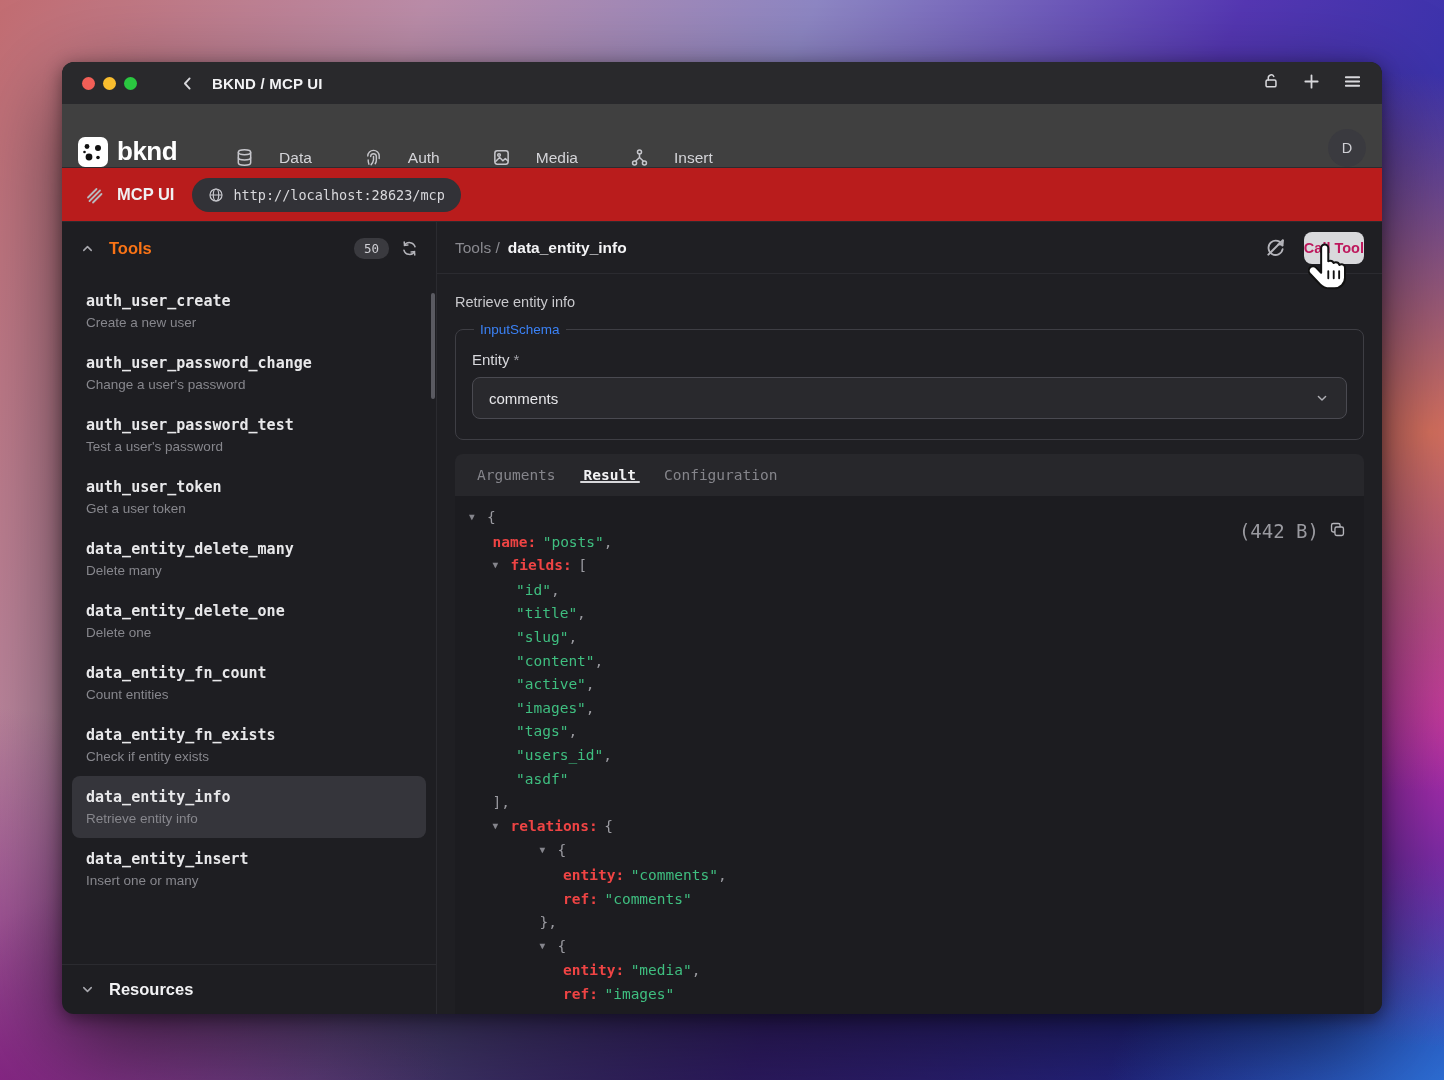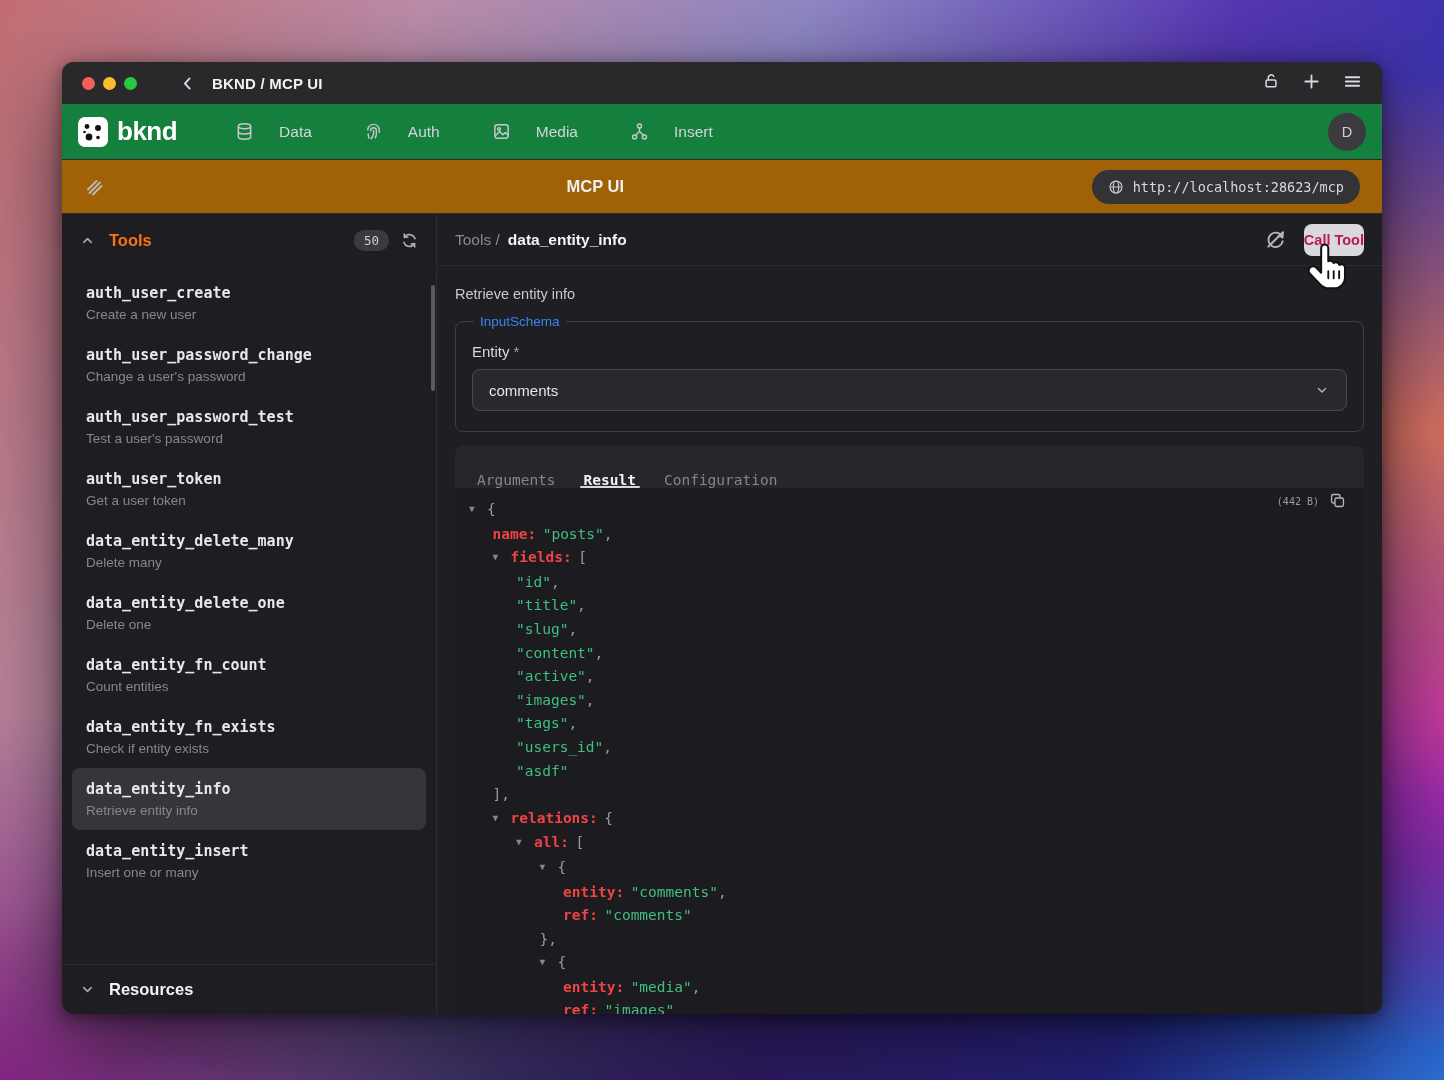--- a/index.html
+++ b/index.html
@@ -26,31 +26,31 @@
   
   .titlebar { height:42px; background:#29292c; display:flex; align-items:center; padding:0 20px; flex:0 0 auto; }
   .lights { display:flex; gap:8px; }
   .light { width:13px; height:13px; border-radius:50%; }
   .light.red{background:#f35f57;} .light.yellow{background:#f9bd2e;} .light.green{background:#2ac840;}
   .tb-back { margin-left:42px; color:#d8d8dc; display:flex; }
   .tb-title { margin-left:16px; color:#f2f2f4; font-size:15px; font-weight:700; letter-spacing:.2px; }
   .tb-right { margin-left:auto; display:flex; align-items:center; gap:22px; color:#d8d8dc; }
 
   
-  .navbar { height:56px; background:#15803d; display:flex; align-items:center; padding:0 16px; border-bottom:1px solid #2b2b30; flex:0 0 auto; }
+  .navbar { height:64px; background:#404040; display:flex; align-items:flex-end; padding:0 16px; border-bottom:1px solid #2b2b30; flex:0 0 auto; }
   .brand { display:flex; align-items:center; gap:9px; margin-right:58px; }
   .brand-box { width:30px; height:30px; background:#fff; border-radius:7px; position:relative; }
   .brand-text { color:#fff; font-size:26px; font-weight:800; letter-spacing:-.5px; }
   .nav-items { display:flex; gap:52px; align-items:center; }
   .nav-item { display:flex; align-items:center; gap:25px; color:#d4d4d8; font-size:15.5px; cursor:default; }
   .nav-item svg { color:#c6c6cb; }
   .avatar { margin-left:auto; width:38px; height:38px; border-radius:50%; background:#3a3a3f; color:#cfcfd4; font-size:14.5px; display:flex; align-items:center; justify-content:center; }
 
   
-  .mcpbar { height:54px; background:#a16207; display:flex; align-items:center; padding:0 22px; border-bottom:1px solid #2b2b30; flex:0 0 auto;justify-content:space-between; }
+  .mcpbar { height:54px; background:#b91c1c; display:flex; align-items:center; padding:0 22px; border-bottom:1px solid #2b2b30; flex:0 0 auto; }
   .mcp-title { margin-left:13px; color:#f0f0f2; font-size:16.5px; font-weight:700; }
   .url-pill { margin-left:18px; height:34px; border-radius:17px; background:#323237; display:flex; align-items:center; gap:9px; padding:0 16px; color:#d8d8dc; font-size:13.5px; }
 
   
   .content { flex:1; display:flex; min-height:0; }
   .sidebar { width:375px; flex:0 0 auto; border-right:1px solid #2b2b30; display:flex; flex-direction:column; min-height:0; }
   .sb-header { height:52px; display:flex; align-items:center; padding:0 18px; flex:0 0 auto; }
   .sb-header .chev { color:#a8a8ae; display:flex; }
   .sb-title { margin-left:14px; color:#f97316; font-size:16.5px; font-weight:700; }
   .sb-badge { margin-left:auto; background:#3a3a3f; color:#cfcfd4; font-size:12.5px; padding:3px 10px; border-radius:10px; }
@@ -77,27 +77,27 @@
   .desc-line { margin:20px 18px 0; color:#c9c9cd; font-size:14.5px; }
 
   fieldset.schema { margin:12px 18px 0; border:1px solid #3e3e44; border-radius:8px; padding:4px 16px 20px; }
   fieldset.schema legend { font-size:13.5px; color:#3b82f6; padding:0 6px; margin-left:2px; }
   .field-label { margin-top:10px; font-size:15px; color:#d8d8dc; }
   .req { color:#a0a0a6; margin-left:4px; }
   .select { margin-top:9px; height:42px; background:#29292d; border:1px solid #4a4a51; border-radius:8px; display:flex; align-items:center; padding:0 16px; color:#e6e6e9; font-size:15px; }
   .select .chev { margin-left:auto; color:#b0b0b5; display:flex; }
 
   .tabs-block { margin:14px 18px 0; flex:1; display:flex; flex-direction:column; min-height:0; border-radius:8px 8px 0 0; overflow:hidden; }
-  .tabs { height:42px; background:#27272b; display:flex; align-items:flex-end; padding:0 8px; flex:0 0 auto; font-family:"DejaVu Sans Mono","Liberation Mono",monospace; font-size:14.5px; }
+  .tabs { height:42px; background:#27272b; display:flex; align-items:center; padding:0 8px; flex:0 0 auto; font-family:"DejaVu Sans Mono","Liberation Mono",monospace; font-size:14.5px; }
   .tab { display:flex; align-items:center; padding:0 14px; color:#85858b; position:relative; }
   .tab.active { color:#f2f2f4; font-weight:700; }
   .tab.active::after { content:""; position:absolute; left:10px; right:10px; bottom:0; height:2px; background:#d8d8db; border-radius:1px; }
 
   .result { flex:1; background:#1c1c20; position:relative; overflow:hidden; padding-top:10px; }
-  .result-meta { position:absolute; top:4px; right:18px; display:flex; align-items:center; gap:10px; color:#9a9aa0; font-family:"DejaVu Sans Mono","Liberation Mono",monospace; font-size:10px; }
+  .result-meta { position:absolute; top:24px; right:18px; display:flex; align-items:center; gap:10px; color:#9a9aa0; font-family:"DejaVu Sans Mono","Liberation Mono",monospace; font-size:19px; }
   .result-meta svg { color:#b4b4ba; }
   .jline { font-family:"DejaVu Sans Mono","Liberation Mono",monospace; font-size:14.5px; line-height:23.6px; white-space:pre; }
   .ja { display:inline-block; width:18px; font-size:9.5px; color:#85858c; transform:translateY(-2px); }
   .jk { color:#ef4444; font-weight:700; margin-right:.45em; }
   .js { color:#3fbf80; }
   .jp { color:#9a9aa0; }
 
   .cursor { position:absolute; left:1308px; top:243px; width:40px; height:49px; z-index:50; pointer-events:none; }
 </style>
 </head>
@@ -336,21 +336,20 @@
               <div class="jline" style="padding-left: 61px;"><span class="js">"title"</span><span class="jp">,</span></div>
               <div class="jline" style="padding-left: 61px;"><span class="js">"slug"</span><span class="jp">,</span></div>
               <div class="jline" style="padding-left: 61px;"><span class="js">"content"</span><span class="jp">,</span></div>
               <div class="jline" style="padding-left: 61px;"><span class="js">"active"</span><span class="jp">,</span></div>
               <div class="jline" style="padding-left: 61px;"><span class="js">"images"</span><span class="jp">,</span></div>
               <div class="jline" style="padding-left: 61px;"><span class="js">"tags"</span><span class="jp">,</span></div>
               <div class="jline" style="padding-left: 61px;"><span class="js">"users_id"</span><span class="jp">,</span></div>
               <div class="jline" style="padding-left: 61px;"><span class="js">"asdf"</span></div>
               <div class="jline" style="padding-left: 37.5px;"><span class="jp">],</span></div>
               <div class="jline" style="padding-left: 37.5px;"><span class="ja">▼</span><span class="jk">relations:</span><span class="jp">{</span></div>
-              <div class="jline" style="padding-left: 61px;"><span class="ja">▼</span><span class="jk">all:</span><span class="jp">[</span></div>
               <div class="jline" style="padding-left: 84.5px;"><span class="ja">▼</span><span class="jp">{</span></div>
               <div class="jline" style="padding-left: 108px;"><span class="jk">entity:</span><span class="js">"comments"</span><span class="jp">,</span></div>
               <div class="jline" style="padding-left: 108px;"><span class="jk">ref:</span><span class="js">"comments"</span></div>
               <div class="jline" style="padding-left: 84.5px;"><span class="jp">},</span></div>
               <div class="jline" style="padding-left: 84.5px;"><span class="ja">▼</span><span class="jp">{</span></div>
               <div class="jline" style="padding-left: 108px;"><span class="jk">entity:</span><span class="js">"media"</span><span class="jp">,</span></div>
               <div class="jline" style="padding-left: 108px;"><span class="jk">ref:</span><span class="js">"images"</span></div>
             </div>
         </div>
       </div>

